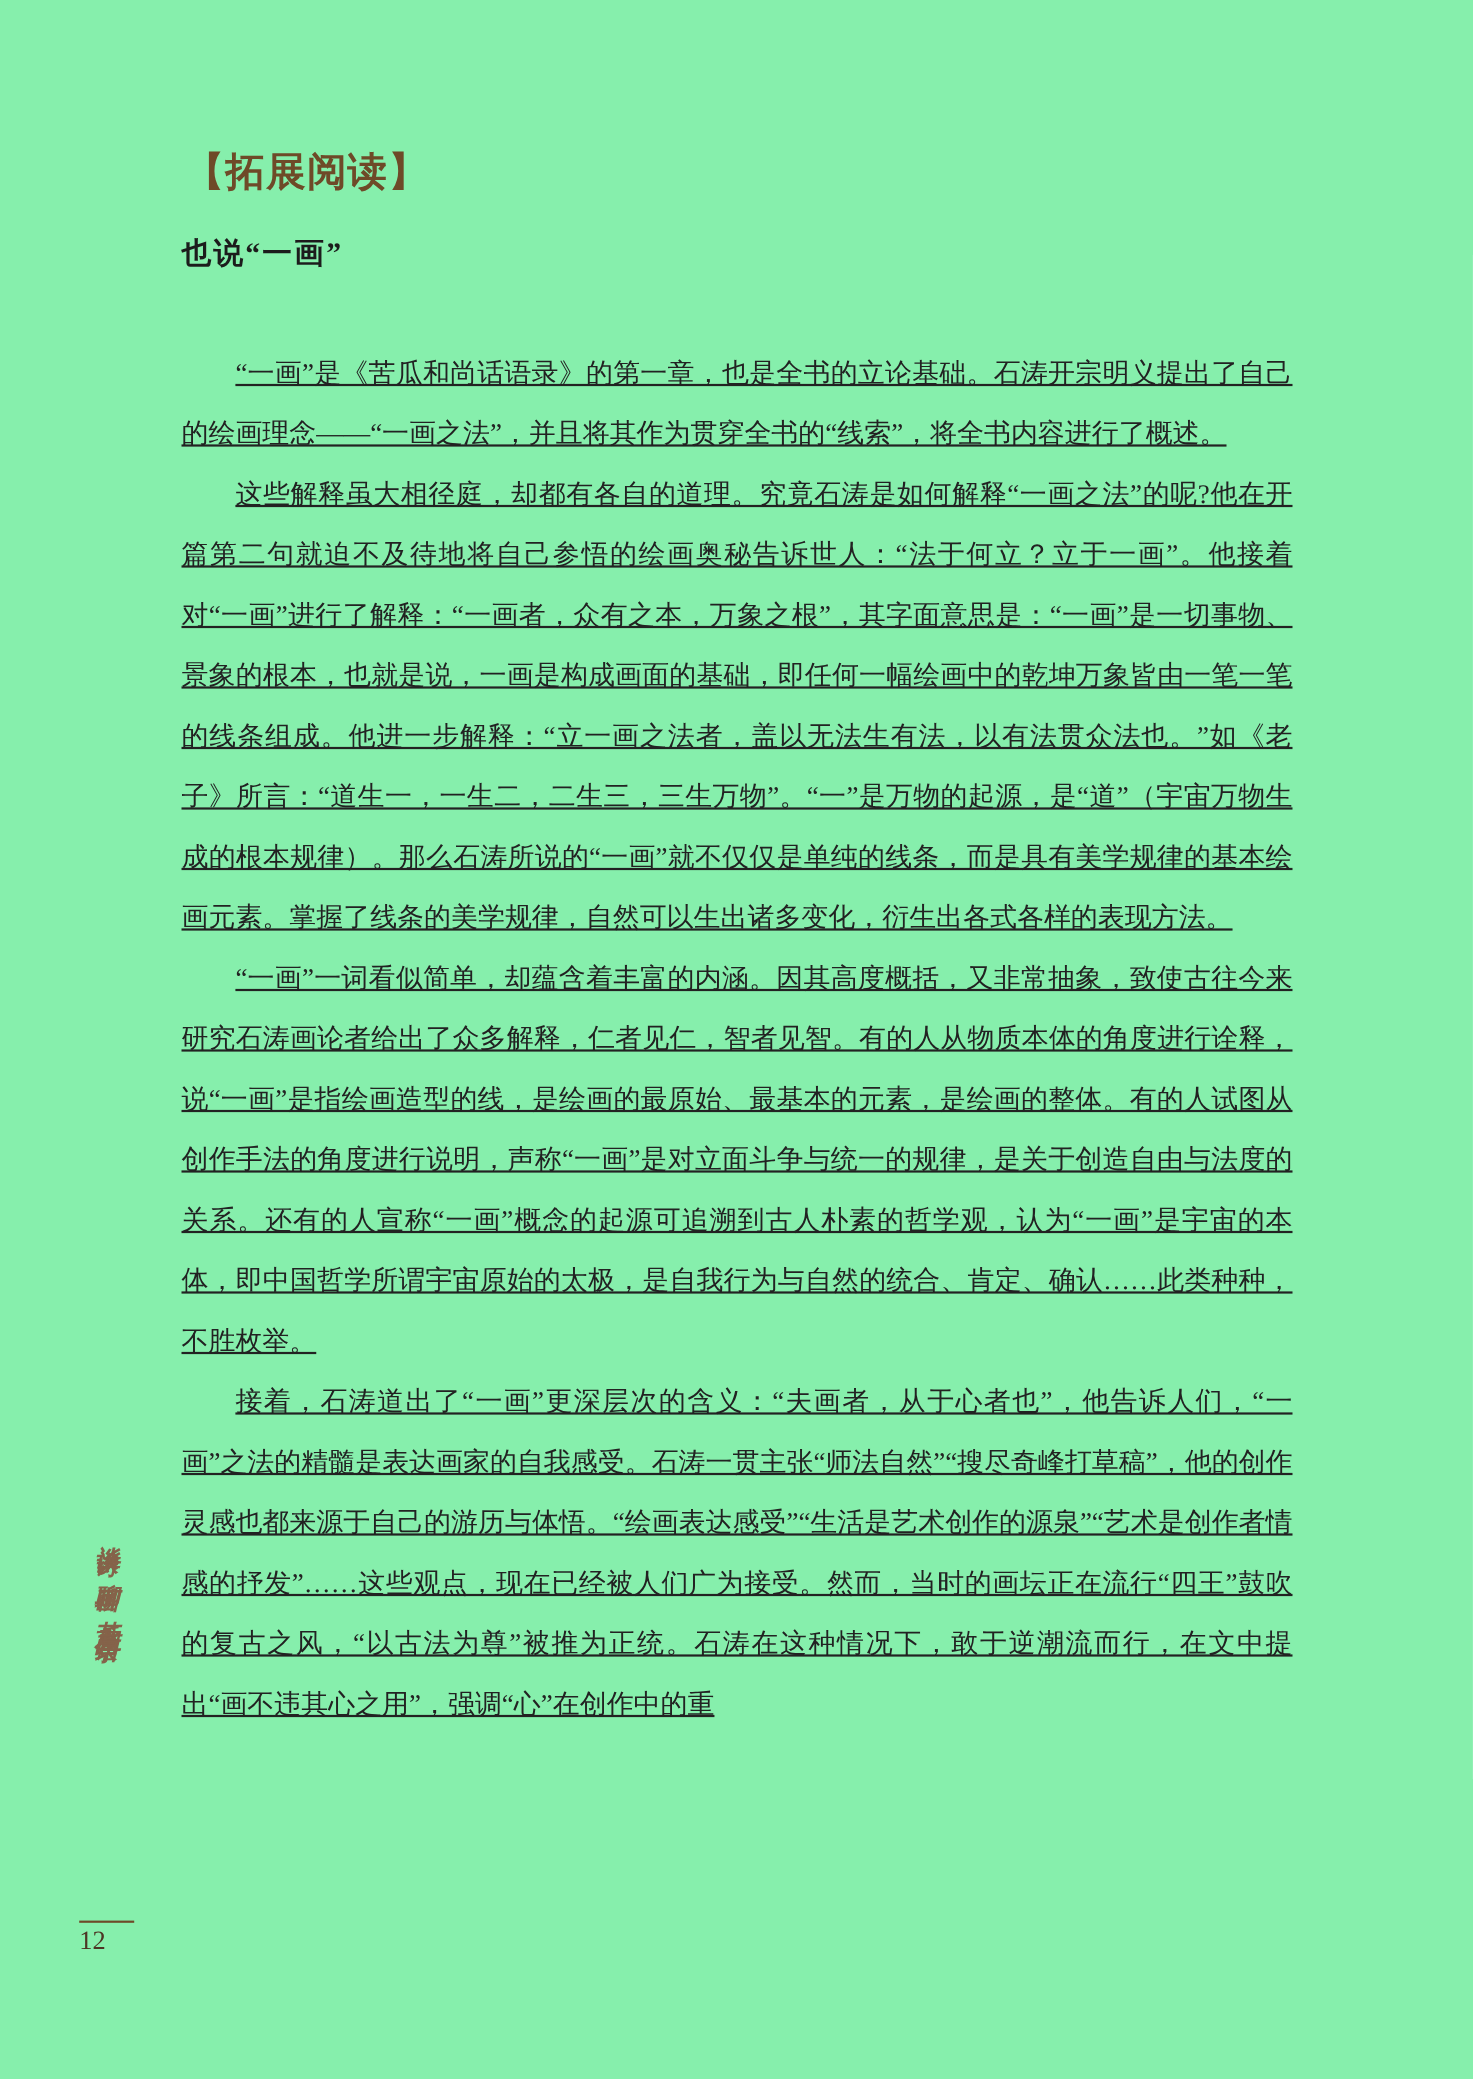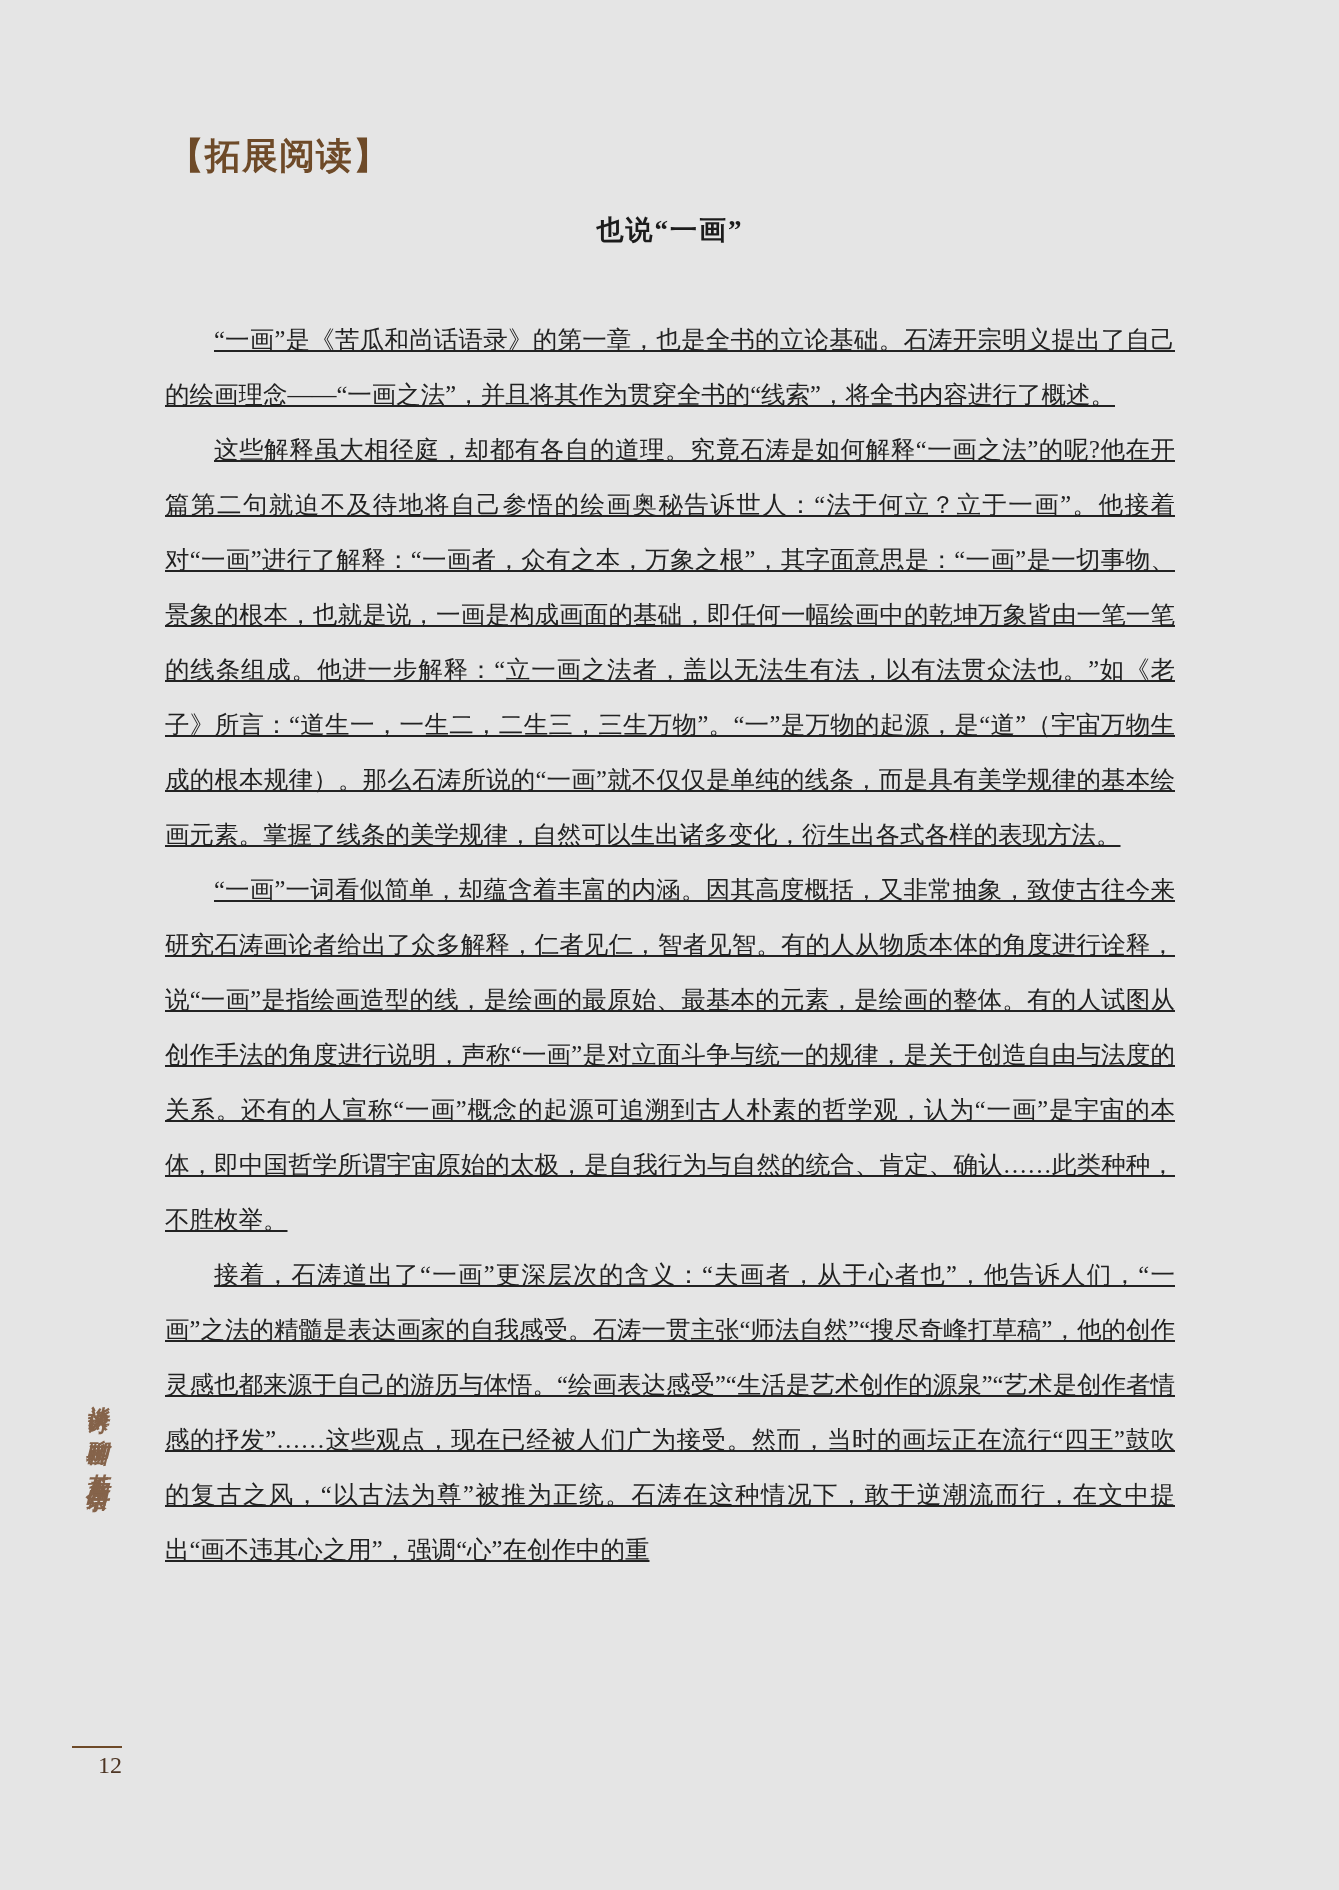--- a/index.html
+++ b/index.html
@@ -4,39 +4,38 @@
 <style>
   html, body {
     margin: 0;
     padding: 0;
     background: #ffffff;
   }
   .page {
     position: relative;
     width: 1339px;
     height: 1890px;
-    background: #e5e5e5;
+    background: #86efac;
     overflow: hidden;
     font-family: "Liberation Serif", "DejaVu Serif", serif;
   }
   .section-header {
     position: absolute;
     left: 168px;
     top: 132px;
     font-size: 36px;
     font-weight: bold;
     color: #6e4a28;
     letter-spacing: 1px;
   }
   .article-title {
     position: absolute;
     left: 165px;
     top: 212px;
     width: 1010px;
-    text-align: center;
     font-size: 27px;
     font-weight: bold;
     color: #1c1c1c;
     letter-spacing: 2px;
   }
   .body-text {
     position: absolute;
     left: 165px;
     top: 312px;
     width: 1010px;
@@ -72,21 +71,21 @@
     top: 1746px;
     width: 50px;
     height: 2px;
     background: #6e4a28;
   }
   .page-number {
     position: absolute;
     left: 72px;
     top: 1752px;
     width: 50px;
-    text-align: right;
+    text-align: left;
     font-size: 24px;
     color: #4d3524;
   }
 </style>
 </head>
 <body>
 
 <div class="page">
 
   <div class="section-header">【拓展阅读】</div>

